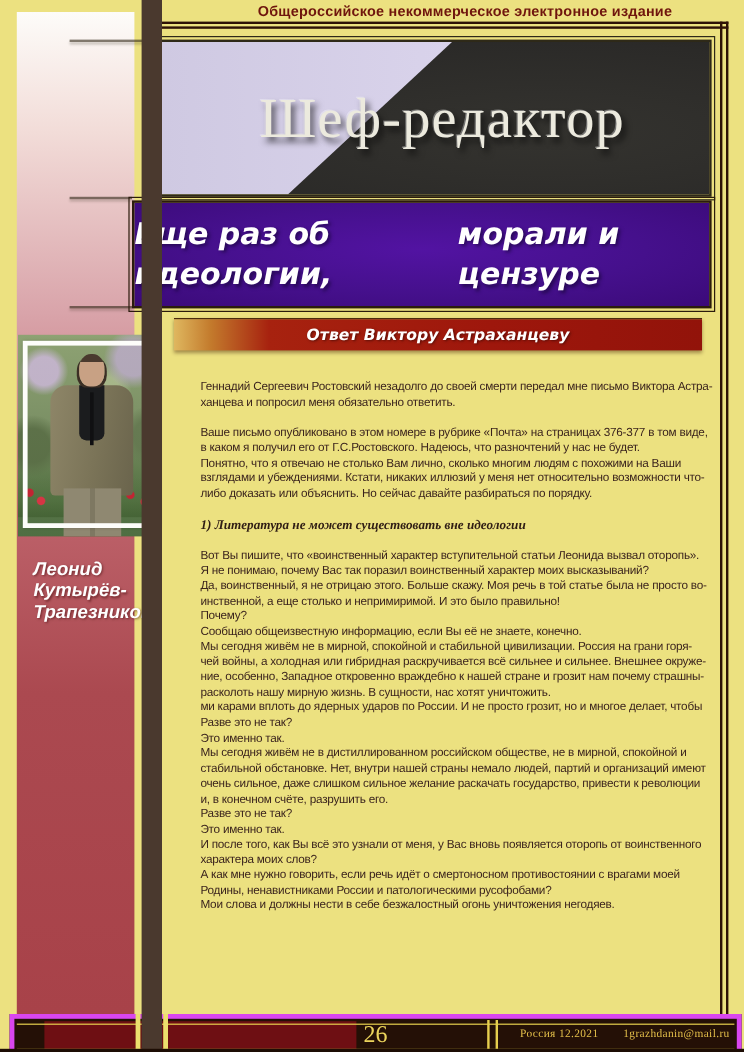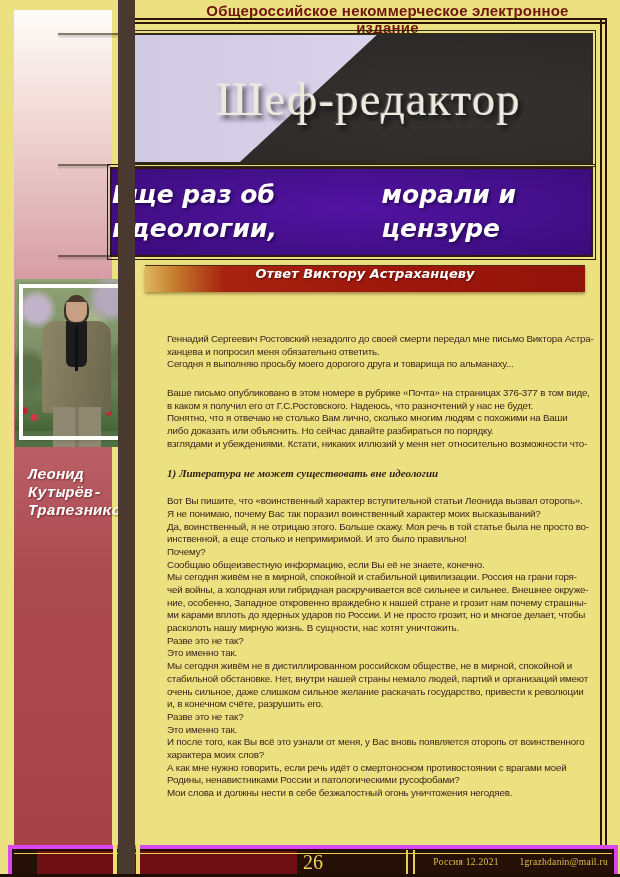--- a/index.html
+++ b/index.html
@@ -16,21 +16,21 @@
   .brown-band{
     position:absolute;left:118px;top:0;width:17px;height:877px;
     background:#4a392e;z-index:6;
   }
   .flank-line{position:absolute;width:4px;background:#ecdf6d;z-index:7;}
   
   .stub{position:absolute;height:2px;background:rgba(48,38,22,.6);box-shadow:0 2px 2px rgba(48,38,22,.25);}
   
   .edition{
     position:absolute;left:135px;right:20px;top:2px;text-align:center;
-    font-size:15px;font-weight:bold;color:#6f150d;letter-spacing:.2px;padding-left:40px;
+    font-size:12px;font-weight:bold;color:#6f150d;letter-spacing:.2px;padding-left:40px;
   }
   .hline{position:absolute;background:#2e1206;}
   
   .masthead{
     position:absolute;left:133px;top:33px;width:456px;height:127px;
     border:2px solid #2e2918;outline:1px solid #2e2918;outline-offset:2px;
     background:radial-gradient(ellipse at 70% 60%,#34332f 0%,#2b2a28 70%,#242320 100%);
   }
   .masthead .diag{
     position:absolute;inset:0;
@@ -54,21 +54,21 @@
   .article-title .t-line{
     font-family:"DejaVu Sans",sans-serif;font-style:italic;font-weight:bold;
     font-size:25px;line-height:34px;color:#ffffff;
     text-shadow:2px 2px 3px rgba(20,5,50,.6);
   }
   
   .banner{
     position:absolute;left:145px;top:265px;width:440px;height:26px;
     background:linear-gradient(90deg,#dfb75f 0%,#c37a2c 7%,#a7220f 18%,#9e170c 60%,#92130a 100%);
     border-top:1px solid #4a2c0c;box-shadow:0 2px 3px rgba(70,35,10,.45);
-    display:flex;align-items:flex-start;justify-content:center;
+    display:flex;align-items:center;justify-content:center;
   }
   .banner .b-text{
     font-family:"DejaVu Sans",sans-serif;font-style:italic;font-weight:bold;
     font-size:13px;color:#ffffff;text-shadow:1px 1px 2px rgba(60,10,5,.7);
   }
   
   .photo{
     position:absolute;left:15px;top:279px;width:120px;height:168px;overflow:hidden;
     background:
       radial-gradient(circle at 18% 18%,rgba(203,183,216,.85) 0 7%,rgba(203,183,216,0) 12%),
@@ -99,30 +99,30 @@
   .man-lanyard{left:60px;top:48px;width:3px;height:44px;background:#101012;}
   .man-pants{left:38px;top:128px;width:48px;height:40px;
     background:linear-gradient(90deg,#8f8871 0 45%,#7e7862 45% 55%,#8f8871 55% 100%);}
   .photo-frame{
     position:absolute;left:19px;top:284px;width:106px;height:148px;
     border:4px solid #fdfdfa;box-shadow:0 0 3px rgba(0,0,0,.25);
   }
   
   .author{
     position:absolute;left:28px;top:466px;width:105px;
-    font-family:Liberation Mono, monospace;font-style:italic;font-weight:bold;
+    font-family:Liberation Sans, sans-serif;font-style:italic;font-weight:bold;
     font-size:15.5px;line-height:18px;color:#ffffff;
     text-shadow:1px 1px 2px rgba(60,10,10,.55);
   }
   
   .article-body{
     position:absolute;left:167px;top:317px;width:432px;
     font-size:9.8px;letter-spacing:-0.2px;line-height:12.7px;color:#3b241d;
   }
-  .article-body .block{margin:16px 0 13px 0;}
+  .article-body .block{margin:0 0 13px 0;}
   .article-body .tline{white-space:nowrap;height:12.7px;}
   .article-body .heading .tline{
     font-weight:bold;font-style:italic;font-size:11px;letter-spacing:0;color:#2f1d14;font-family:Liberation Serif, serif;
   }
   
   .vline{position:absolute;width:1.5px;background:#2e1206;}
   
   .footer{
     position:absolute;left:8px;top:845px;width:602px;height:29px;
     background:#241006;border:4px solid #d946ef;z-index:5;
@@ -188,44 +188,43 @@
   <div class="author">
     <div>Леонид</div>
     <div>Кутырёв-</div>
     <div>Трапезников</div>
   </div>
 
   <div class="article-body">
       <div class="block">
         <div class="tline">Геннадий Сергеевич Ростовский незадолго до своей смерти передал мне письмо Виктора Астра-</div>
         <div class="tline">ханцева и попросил меня обязательно ответить.</div>
-        <div class="tline">Сегодня я выполняю просьбу моего дорогого друга и товарища по альманаху...</div>
       </div>
       <div class="block">
         <div class="tline">Ваше письмо опубликовано в этом номере в рубрике «Почта» на страницах 376-377 в том виде,</div>
         <div class="tline">в каком я получил его от Г.С.Ростовского. Надеюсь, что разночтений у нас не будет.</div>
         <div class="tline">Понятно, что я отвечаю не столько Вам лично, сколько многим людям с похожими на Ваши</div>
+        <div class="tline">взглядами и убеждениями. Кстати, никаких иллюзий у меня нет относительно возможности что-</div>
         <div class="tline">либо доказать или объяснить. Но сейчас давайте разбираться по порядку.</div>
-        <div class="tline">взглядами и убеждениями. Кстати, никаких иллюзий у меня нет относительно возможности что-</div>
       </div>
       <div class="block heading">
         <div class="tline">1) Литература не может существовать вне идеологии</div>
       </div>
       <div class="block">
         <div class="tline">Вот Вы пишите, что «воинственный характер вступительной статьи Леонида вызвал оторопь».</div>
         <div class="tline">Я не понимаю, почему Вас так поразил воинственный характер моих высказываний?</div>
         <div class="tline">Да, воинственный, я не отрицаю этого. Больше скажу. Моя речь в той статье была не просто во-</div>
         <div class="tline">инственной, а еще столько и непримиримой. И это было правильно!</div>
         <div class="tline">Почему?</div>
         <div class="tline">Сообщаю общеизвестную информацию, если Вы её не знаете, конечно.</div>
         <div class="tline">Мы сегодня живём не в мирной, спокойной и стабильной цивилизации. Россия на грани горя-</div>
         <div class="tline">чей войны, а холодная или гибридная раскручивается всё сильнее и сильнее. Внешнее окруже-</div>
         <div class="tline">ние, особенно, Западное откровенно враждебно к нашей стране и грозит нам почему страшны-</div>
+        <div class="tline">расколоть нашу мирную жизнь. В сущности, нас хотят уничтожить.</div>
         <div class="tline">ми карами вплоть до ядерных ударов по России. И не просто грозит, но и многое делает, чтобы</div>
-        <div class="tline">расколоть нашу мирную жизнь. В сущности, нас хотят уничтожить.</div>
         <div class="tline">Разве это не так?</div>
         <div class="tline">Это именно так.</div>
         <div class="tline">Мы сегодня живём не в дистиллированном российском обществе, не в мирной, спокойной и</div>
         <div class="tline">стабильной обстановке. Нет, внутри нашей страны немало людей, партий и организаций имеют</div>
         <div class="tline">очень сильное, даже слишком сильное желание раскачать государство, привести к революции</div>
         <div class="tline">и, в конечном счёте, разрушить его.</div>
         <div class="tline">Разве это не так?</div>
         <div class="tline">Это именно так.</div>
         <div class="tline">И после того, как Вы всё это узнали от меня, у Вас вновь появляется оторопь от воинственного</div>
         <div class="tline">характера моих слов?</div>

